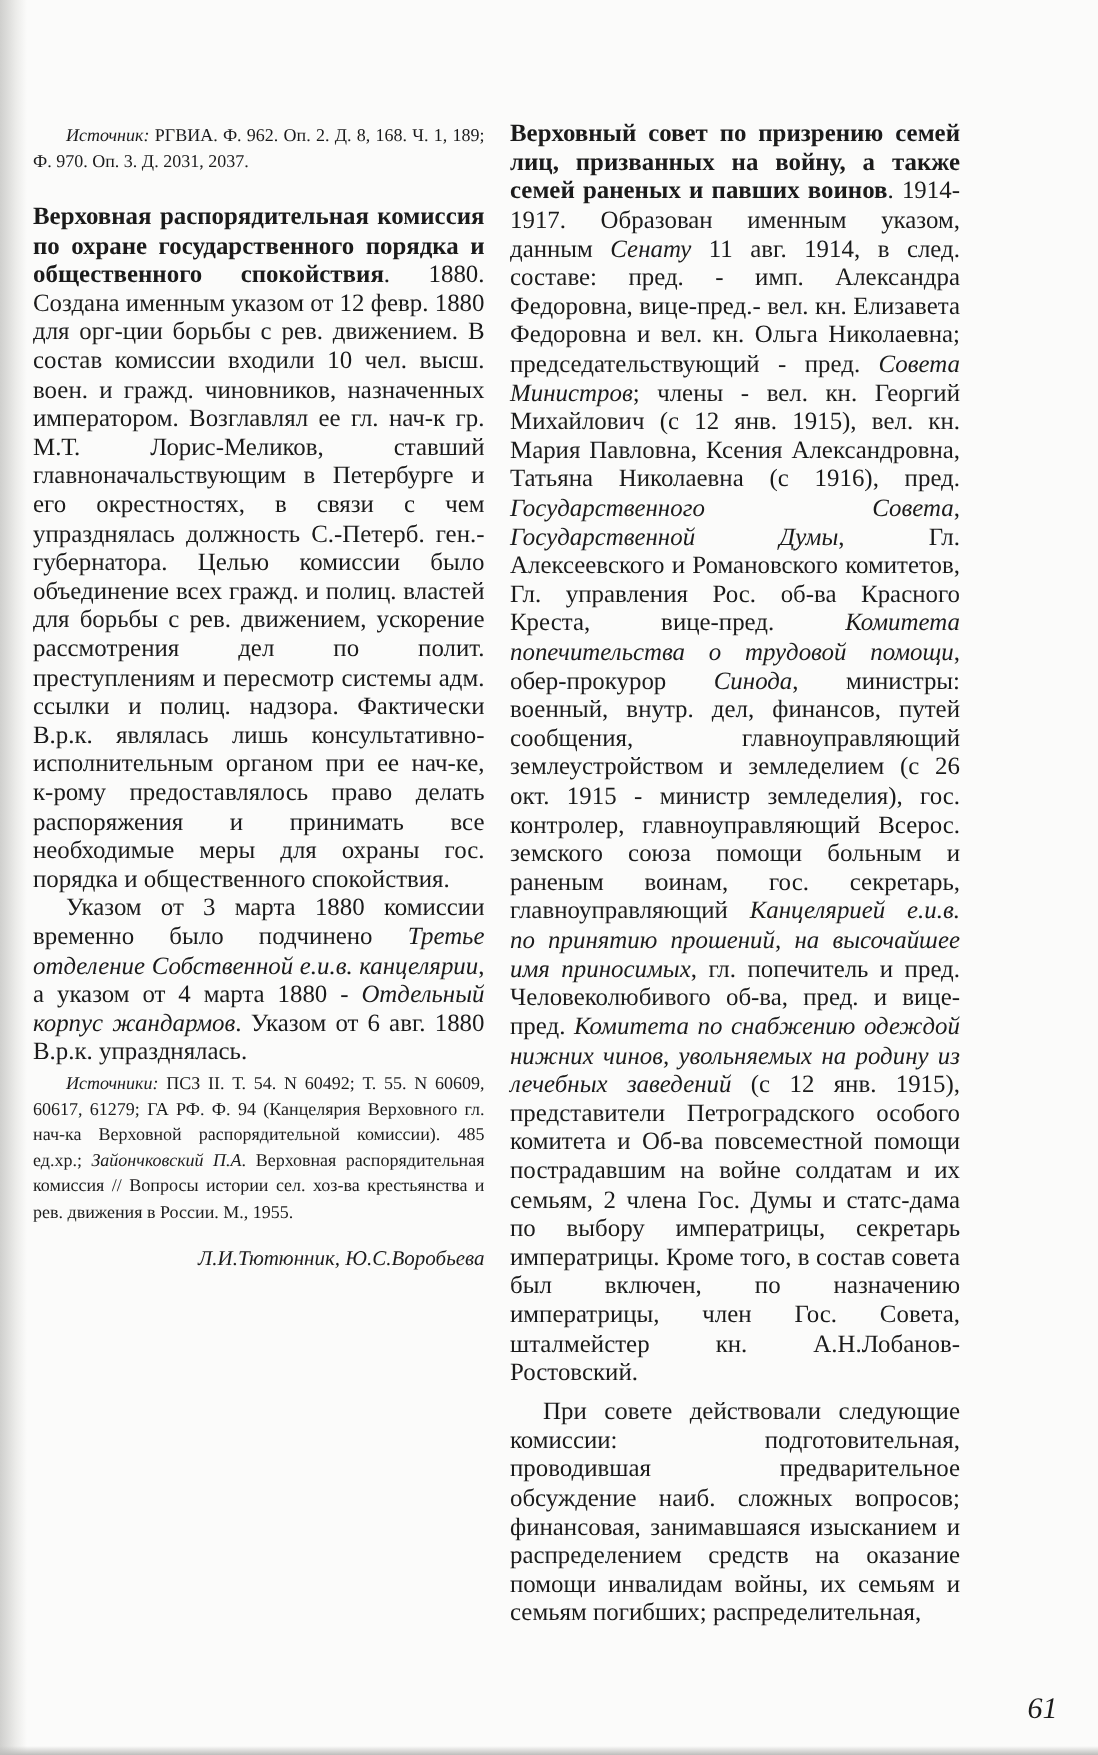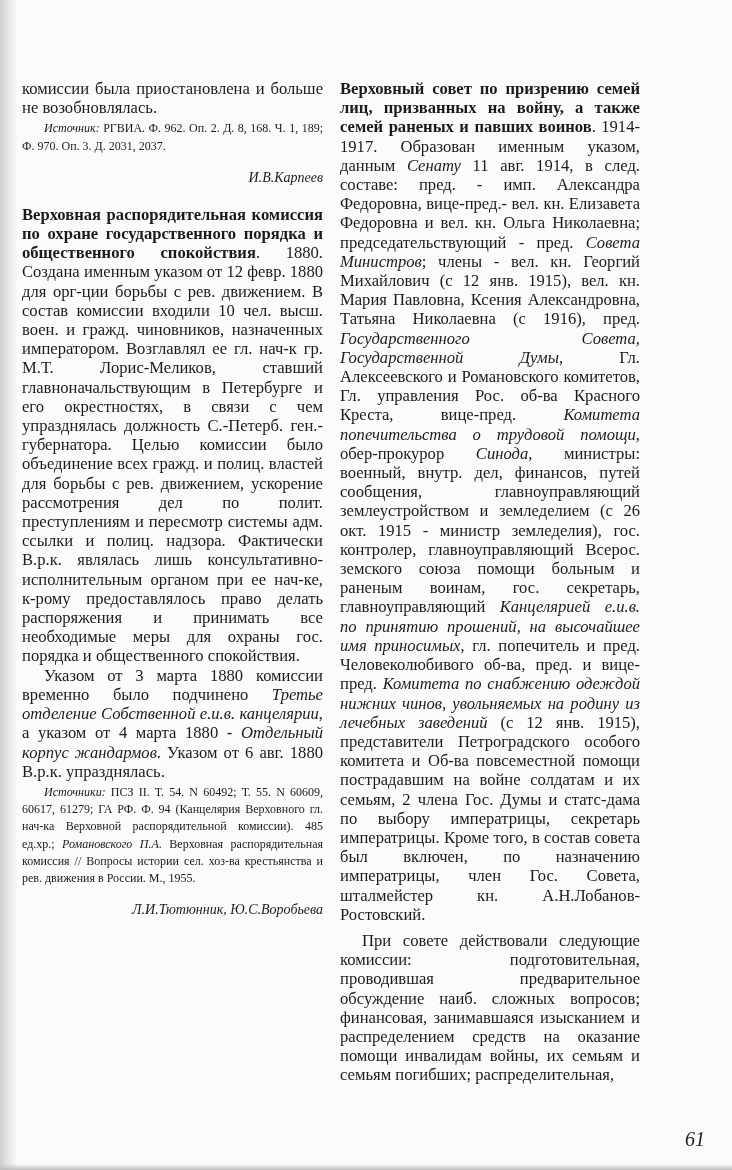--- a/index.html
+++ b/index.html
@@ -45,28 +45,26 @@
   }
   .page-number span { position: relative; left: -27px; }
 </style>
 </head>
 <body>
 
 <div class="page-shadow"></div>
 <div class="bottom-shadow"></div>
 
 <div class="col col-left">
-  <p>комиссии была приостановлена и больше не возобновлялась.</p>
   <p class="src"><i>Источник:</i><span> РГВИА. Ф. 962. Оп. 2. Д. 8, 168. Ч. 1, 189; Ф. 970. Оп. 3. Д. 2031, 2037.</span></p>
-  <p class="author">И.В.Карпеев</p>
 
   <div class="entry-gap">
     <p><span class="head">Верховная распорядительная комиссия по охране государственного порядка и общественного спокойствия</span><span>.</span><span> 1880. Создана именным указом от 12 февр. 1880 для орг-ции борьбы с рев. движением. В состав комиссии входили 10 чел. высш. воен. и гражд. чиновников, назначенных императором. Возглавлял ее гл. нач-к гр. М.Т. Лорис-Меликов, ставший главноначальствующим в Петербурге и его окрестностях, в связи с чем упразднялась должность С.-Петерб. ген.-губернатора. Целью комиссии было объединение всех гражд. и полиц. властей для борьбы с рев. движением, ускорение рассмотрения дел по полит. преступлениям и пересмотр системы адм. ссылки и полиц. надзора. Фактически В.р.к. являлась лишь консультативно-исполнительным органом при ее нач-ке, к-рому предоставлялось право делать распоряжения и принимать все необходимые меры для охраны гос. порядка и общественного спокойствия.</span></p>
     <p class="indent"><span>Указом от 3 марта 1880 комиссии временно было подчинено </span><i>Третье отделение Собственной е.и.в. канцелярии</i><span>, а указом от 4 марта 1880 - </span><i>Отдельный корпус жандармов</i><span>. Указом от 6 авг. 1880 В.р.к. упразднялась.</span></p>
-    <p class="src"><i>Источники:</i><span> ПСЗ II. Т. 54. N 60492; Т. 55. N 60609, 60617, 61279; ГА РФ. Ф. 94 (Канцелярия Верховного гл. нач-ка Верховной распорядительной комиссии). 485 ед.хр.; </span><i>Романовского П.А</i><span>. Верховная распорядительная комиссия // Вопросы истории сел. хоз-ва крестьянства и рев. движения в России. М., 1955.</span></p>
+    <p class="src"><i>Источники:</i><span> ПСЗ II. Т. 54. N 60492; Т. 55. N 60609, 60617, 61279; ГА РФ. Ф. 94 (Канцелярия Верховного гл. нач-ка Верховной распорядительной комиссии). 485 ед.хр.; </span><i>Зайончковский П.А</i><span>. Верховная распорядительная комиссия // Вопросы истории сел. хоз-ва крестьянства и рев. движения в России. М., 1955.</span></p>
     <p class="author">Л.И.Тютюнник, Ю.С.Воробьева</p>
   </div>
 </div>
 
 <div class="col col-right">
   <div>
     <p><span class="head">Верховный совет по призрению семей лиц, призванных на войну, а также семей раненых и павших воинов</span><span>. 1914-1917. Образован именным указом, данным </span><i>Сенату</i><span> 11 авг. 1914, в след. составе: пред. - имп. Александра Федоровна, вице-пред.- вел. кн. Елизавета Федоровна и вел. кн. Ольга Николаевна; председательствующий - пред. </span><i>Совета Министров</i><span>; члены - вел. кн. Георгий Михайлович (с 12 янв. 1915), вел. кн. Мария Павловна, Ксения Александровна, Татьяна Николаевна (с 1916), пред. </span><i>Государственного Совета</i><span>, </span><i>Государственной Думы</i><span>, Гл. Алексеевского и Романовского комитетов, Гл. управления Рос. об-ва Красного Креста, вице-пред. </span><i>Комитета попечительства о трудовой помощи</i><span>, обер-прокурор </span><i>Синода</i><span>, министры: военный, внутр. дел, финансов, путей сообщения, главноуправляющий землеустройством и земледелием (с 26 окт. 1915 - министр земледелия), гос. контролер, главноуправляющий Всерос. земского союза помощи больным и раненым воинам, гос. секретарь, главноуправляющий </span><i>Канцелярией е.и.в. по принятию прошений, на высочайшее имя приносимых</i><span>, гл. попечитель и пред. Человеколюбивого об-ва, пред. и вице-пред. </span><i>Комитета по снабжению одеждой нижних чинов, увольняемых на родину из лечебных заведений</i><span> (с 12 янв. 1915), представители Петроградского особого комитета и Об-ва повсеместной помощи пострадавшим на войне солдатам и их семьям, 2 члена Гос. Думы и статс-дама по выбору императрицы, секретарь императрицы. Кроме того, в состав совета был включен, по назначению императрицы, член Гос. Совета, шталмейстер кн. А.Н.Лобанов-Ростовский.</span></p>
     <p class="indent gap-small">При совете действовали следующие комиссии: подготовительная, проводившая предварительное обсуждение наиб. сложных вопросов; финансовая, занимавшаяся изысканием и распределением средств на оказание помощи инвалидам войны, их семьям и семьям погибших; распределительная,</p>
   </div>
 </div>

